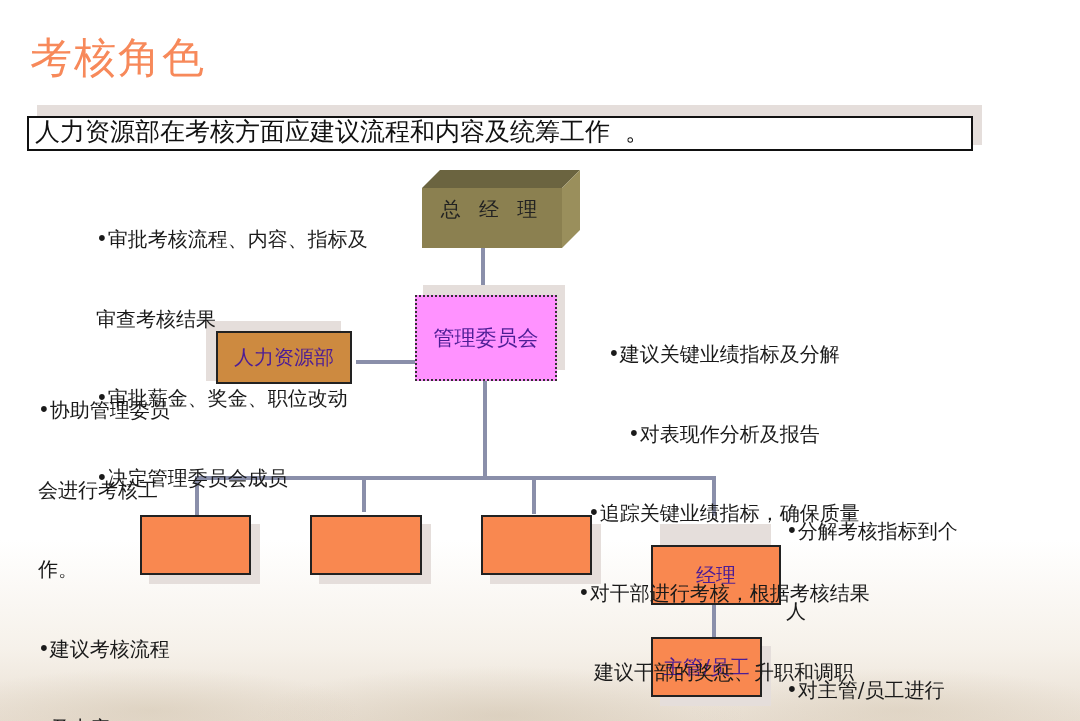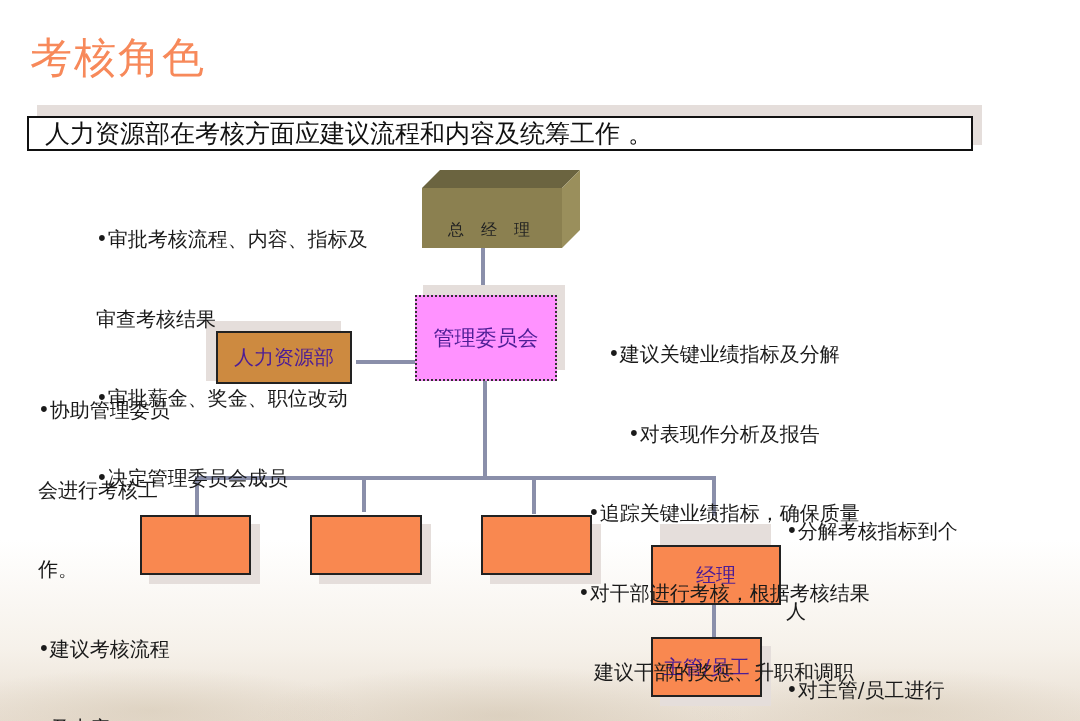--- a/index.html
+++ b/index.html
@@ -19,28 +19,28 @@
       linear-gradient(to bottom, rgba(255,255,255,0) 0%, rgba(240,232,220,0.6) 60%, rgba(225,212,195,0.75) 100%);
   }
   .abs { position: absolute; }
   .title {
     left: 30px; top: 30px; font-size: 42px; color: #f7895a; letter-spacing: 2px;
     font-weight: normal; line-height: 56px;
   }
   .banner-shadow { left: 37px; top: 105px; width: 945px; height: 40px; background: #e5dedb; }
   .banner {
     left: 27px; top: 116px; width: 946px; height: 35px; background: #fff;
-    border: 2px solid #111; font-size: 25px; line-height: 31px; padding-left: 16px; white-space: nowrap;
+    border: 2px solid #111; font-size: 25px; line-height: 31px; padding-left: 6px; white-space: nowrap; font-family: Liberation Mono, monospace;
   }
   .note { font-size: 20px; line-height: 26.5px; color: #1a1a1a; white-space: pre; }
   .line { background: #8a8faa; position: absolute; }
   
   .cube { left: 422px; top: 170px; width: 158px; height: 78px; }
   .cube svg { position: absolute; left: 0; top: 0; }
-  .cube-label { position: absolute; left: 0; top: 26px; width: 140px; text-align: center; font-size: 16px; letter-spacing: 6px; color: #222; margin-top: 24px; }
+  .cube-label { position: absolute; left: 0; top: 26px; width: 140px; text-align: center; font-size: 20px; letter-spacing: 6px; color: #222; }
   .shadow { position: absolute; background: #e5dedb; }
   .box { position: absolute; display: flex; align-items: center; justify-content: center; font-size: 20px; color: #4c1d95; }
   .orange { background: #f98850; border: 2px solid #222; }
   .hr { background: #cd8a40; border: 2px solid #222; }
   .committee { background: #ff92ff; border: 2px dotted #333; font-size: 21px; }
 </style>
 </head>
 <body>
 
 <div class="bg-texture"></div>

